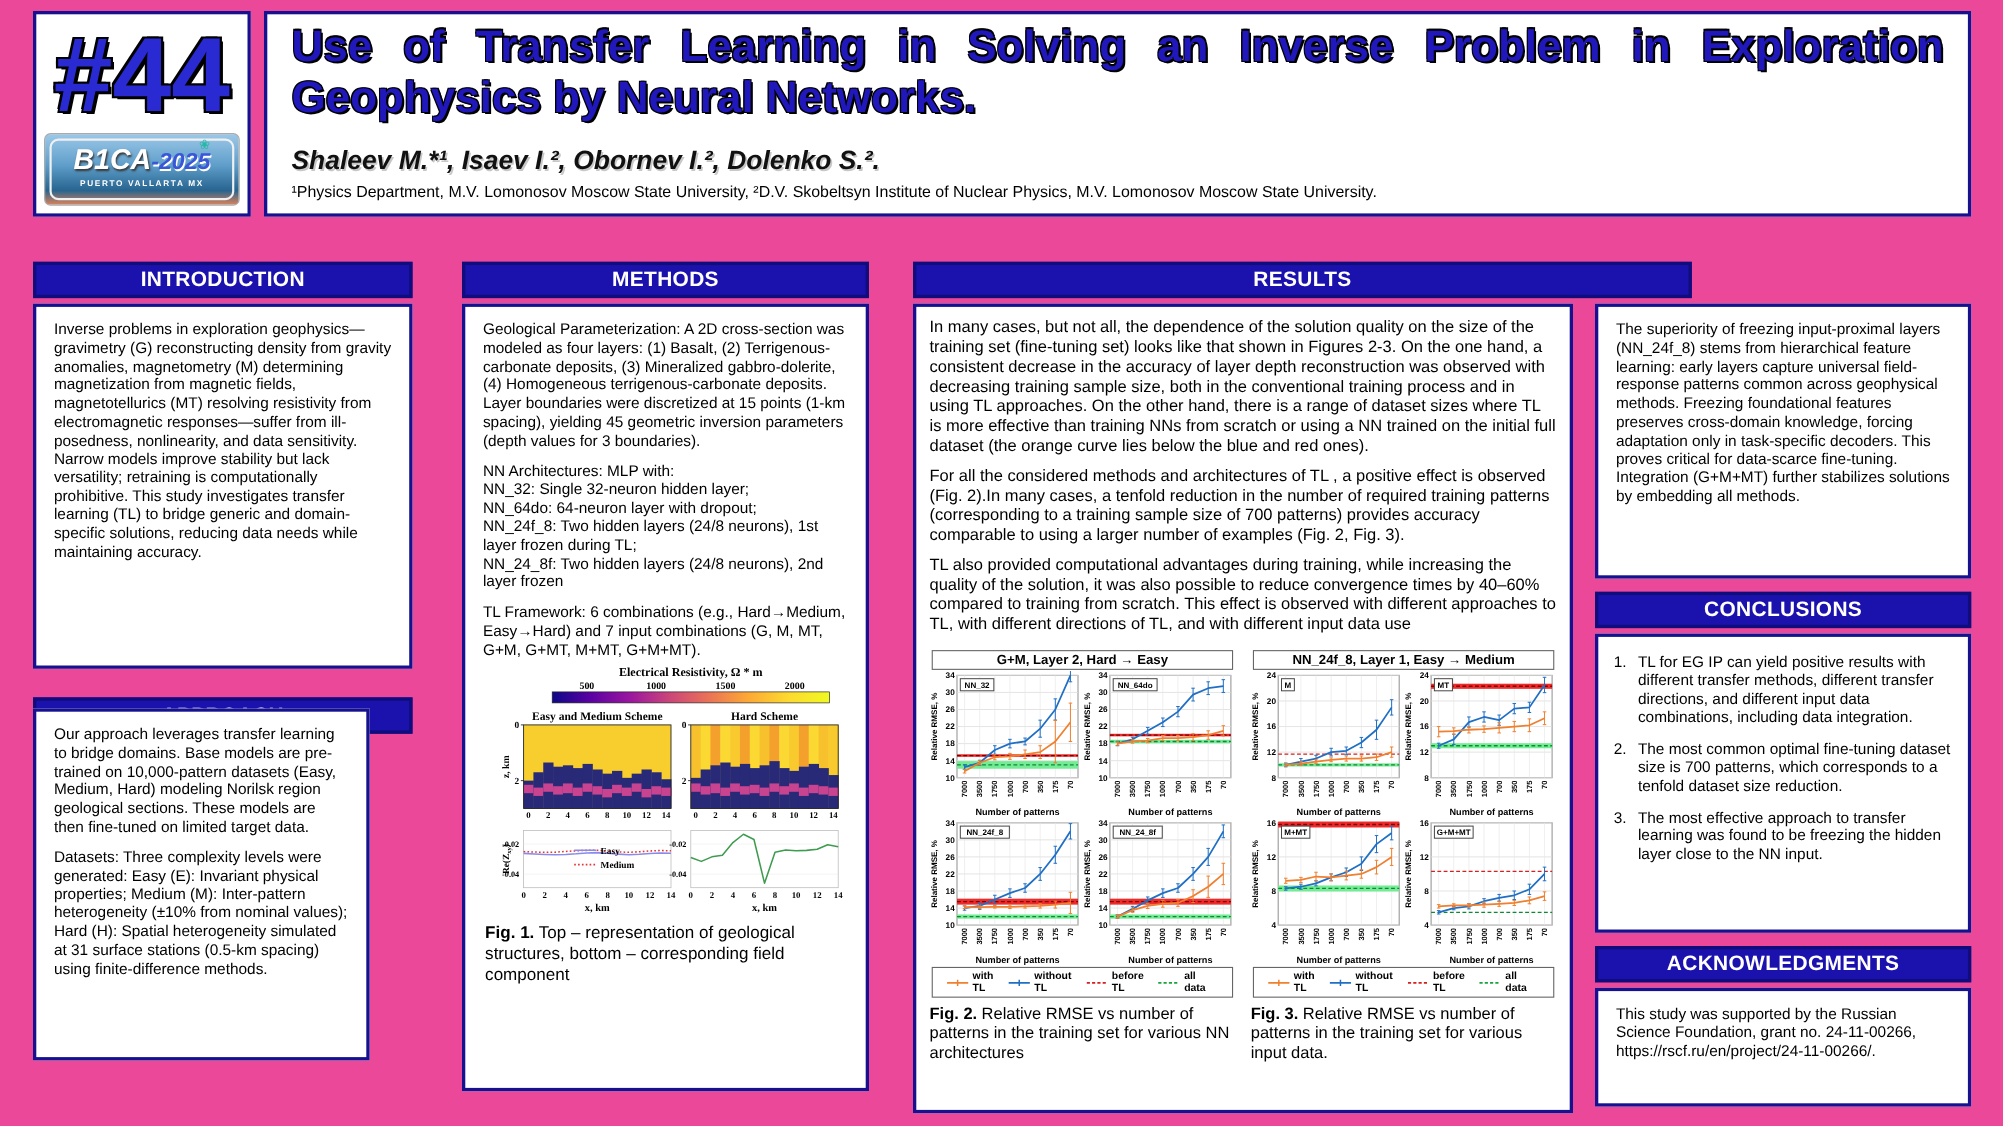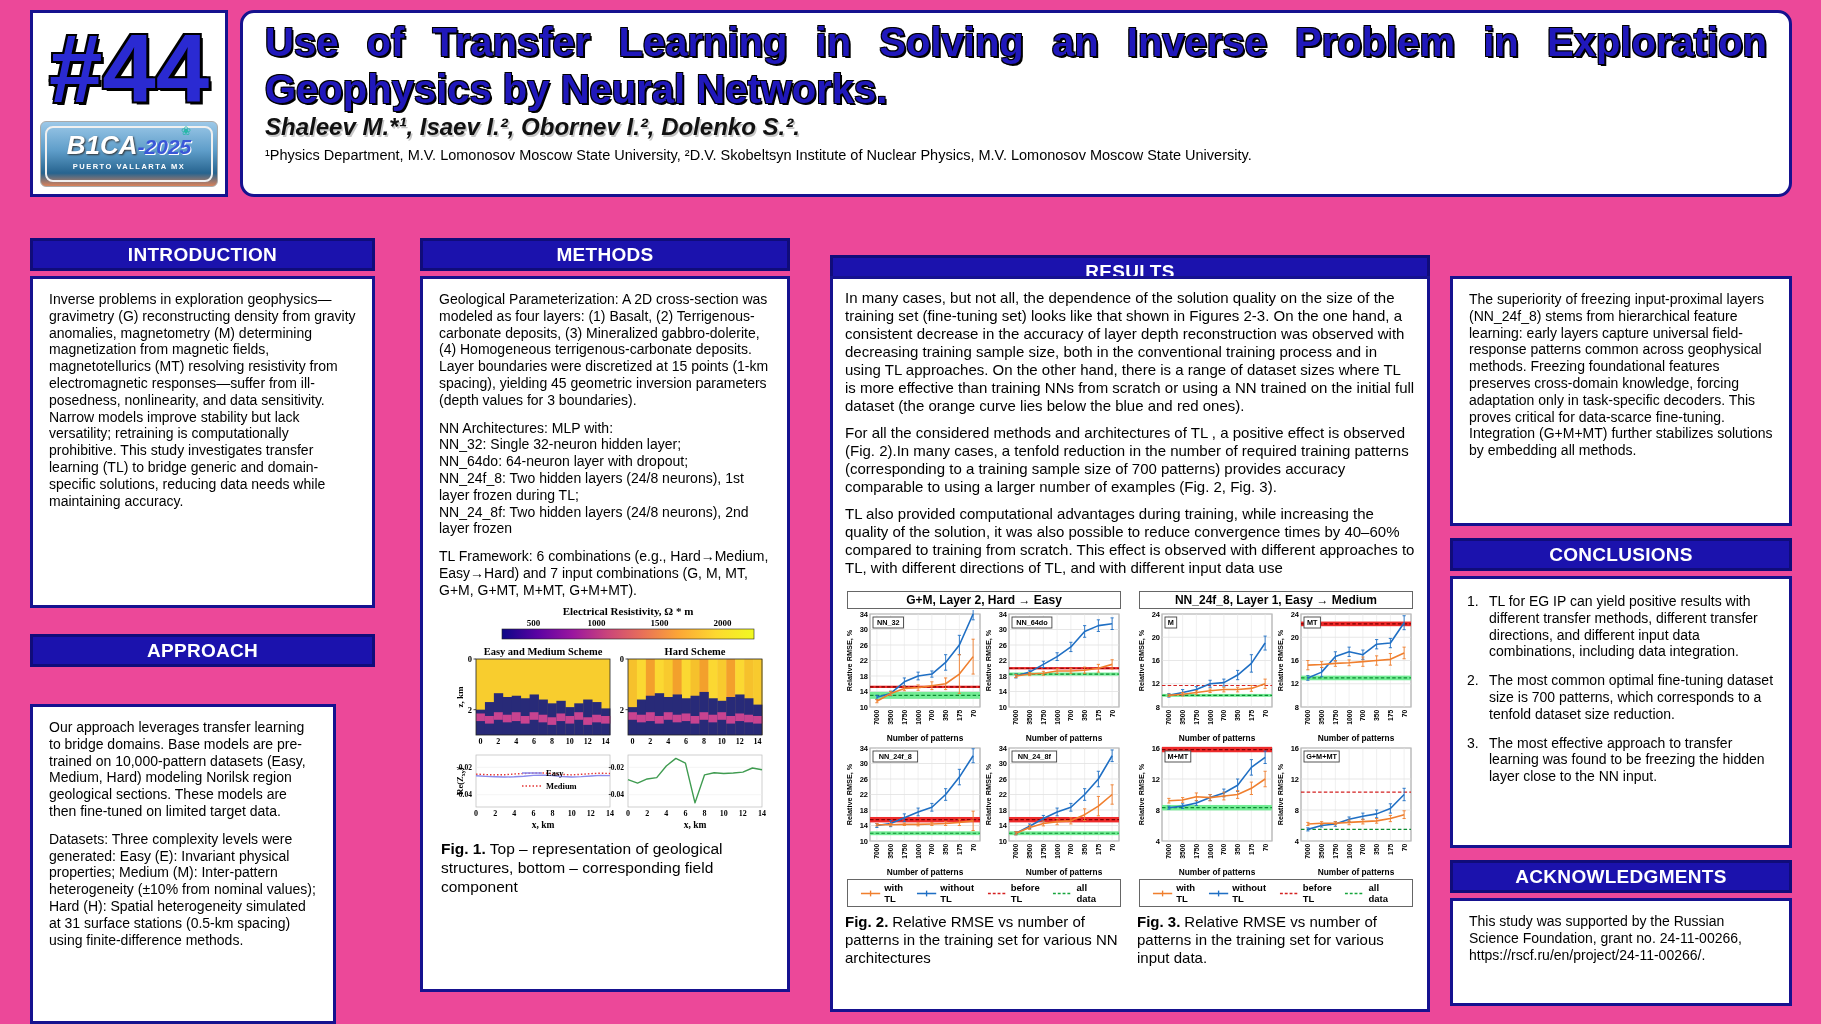--- a/index.html
+++ b/index.html
@@ -20,21 +20,21 @@
   .logo-inner { position:absolute; inset:4px; border:2px solid #f0f0f0; border-radius:8px; }
   .logo-row { margin-top:10px; font-weight:bold; font-style:italic; font-size:26px; line-height:1; text-align:center; }
   .logo-b { color:#fff; text-shadow:1px 1px 2px #333; }
   .logo-year { color:#3a57d8; font-size:21px; text-shadow:1px 1px 0 #fff; }
   .logo-sub { text-align:center; color:#fff; font-size:7.5px; font-weight:bold; letter-spacing:1.5px; margin-top:4px; }
   .logo-flower { position:absolute; top:2px; right:26px; color:#28b8a8; font-size:12px; }
   .titlebox { padding:6px 22px 0 22px; }
   .title-line { font-size:40px; font-weight:bold; color:#2018bb; line-height:1.18;
            text-shadow:2px 2px 0 #000, -1px -1px 0 #000, 1px -1px 0 #000, -1px 1px 0 #000; }
   .title-line.justify { text-align:justify; text-align-last:justify; }
-  .authors { margin-top:0; font-size:24px; font-weight:bold; font-style:italic; color:#111;
+  .authors { margin-top:20px; font-size:24px; font-weight:bold; font-style:italic; color:#111;
              text-shadow:1.5px 1.5px 0 #c8c8c8; }
   .affil { margin-top:6px; font-size:14.5px; color:#000; }
   
   .btext { padding:12px 16px; font-size:14px; line-height:1.2; }
   .btext p { margin-bottom:11px; white-space:pre-line; }
   .btext-lg { font-size:15px; }
   
   .figs-row { display:flex; gap:14px; margin-top:2px; }
   .fig-group { width:278px; }
   .fg-title { border:1.5px solid #666; font-size:12px; font-weight:bold; text-align:center;
@@ -61,38 +61,38 @@
   <div class="box badge" style="left:30px;top:10px;width:198px;height:187px;">
     <div class="badge-num">#44</div>
     <div class="logo">
       <div class="logo-inner"></div>
       <span class="logo-flower">❀</span>
       <div class="logo-row"><span class="logo-b">B1CA</span><span class="logo-year">-2025</span></div>
       <div class="logo-sub">PUERTO VALLARTA MX</div>
     </div>
   </div>
 
-  <div class="box titlebox" style="left:240px;top:10px;width:1552px;height:187px;border-radius:14px;">
+  <div class="box titlebox" style="left:240px;top:10px;width:1552px;height:187px;">
     <div class="title-line justify">Use of Transfer Learning in Solving an Inverse Problem in Exploration</div>
     <div class="title-line">Geophysics by Neural Networks.</div>
     <div class="authors">Shaleev M.*¹, Isaev I.², Obornev I.², Dolenko S.².</div>
     <div class="affil">¹Physics Department, M.V. Lomonosov Moscow State University, ²D.V. Skobeltsyn Institute of Nuclear Physics, M.V. Lomonosov Moscow State University.</div>
   </div>
 
   <div class="bar" style="left:30px;top:238px;width:345px;height:33px;">
       <span>INTRODUCTION</span>
     </div>
   <div class="box btext" style="left:30px;top:276px;width:345px;height:332px;">
     <p>Inverse problems in exploration geophysics—gravimetry (G) reconstructing density from gravity anomalies, magnetometry (M) determining magnetization from magnetic fields, magnetotellurics (MT) resolving resistivity from electromagnetic responses—suffer from ill-posedness, nonlinearity, and data sensitivity. Narrow models improve stability but lack versatility; retraining is computationally prohibitive. This study investigates transfer learning (TL) to bridge generic and domain-specific solutions, reducing data needs while maintaining accuracy.</p>
   </div>
 
   <div class="bar" style="left:30px;top:634px;width:345px;height:33px;">
       <span>APPROACH</span>
     </div>
-  <div class="box btext" style="left:30px;top:704px;width:306px;height:320px;">
+  <div class="box btext" style="left:30px;top:644px;width:306px;height:320px;">
     <p>Our approach leverages transfer learning to bridge domains. Base models are pre-trained on 10,000-pattern datasets (Easy, Medium, Hard) modeling Norilsk region geological sections. These models are then fine-tuned on limited target data.</p>
     <p>Datasets: Three complexity levels were generated: Easy (E): Invariant physical properties; Medium (M): Inter-pattern heterogeneity (±10% from nominal values); Hard (H): Spatial heterogeneity simulated at 31 surface stations (0.5-km spacing) using finite-difference methods.</p>
   </div>
 
   <div class="bar" style="left:420px;top:238px;width:370px;height:33px;">
       <span>METHODS</span>
     </div>
   <div class="box btext" style="left:420px;top:276px;width:370px;height:716px;">
     <p>Geological Parameterization: A 2D cross-section was modeled as four layers: (1) Basalt, (2) Terrigenous-carbonate deposits, (3) Mineralized gabbro-dolerite, (4) Homogeneous terrigenous-carbonate deposits. Layer boundaries were discretized at 15 points (1-km spacing), yielding 45 geometric inversion parameters (depth values for 3 boundaries).</p>
     <p>NN Architectures: MLP with:
@@ -260,21 +260,21 @@
           <text x="283.7142857142857" y="213" font-family="&quot;Liberation Serif&quot;, serif" font-size="8" font-weight="bold" text-anchor="middle">10</text>
           <text x="302.8571428571429" y="213" font-family="&quot;Liberation Serif&quot;, serif" font-size="8" font-weight="bold" text-anchor="middle">12</text>
           <text x="322" y="213" font-family="&quot;Liberation Serif&quot;, serif" font-size="8" font-weight="bold" text-anchor="middle">14</text>
           <text x="255" y="225" font-family="&quot;Liberation Serif&quot;, serif" font-size="9.5" font-weight="bold" text-anchor="middle">x, km</text>
         </svg></div>
     <div class="m-caption">
       <span class="cap-b">Fig. 1.</span><span>Top – representation of geological structures, bottom – corresponding field component</span>
     </div>
   </div>
 
-  <div class="bar" style="left:830px;top:238px;width:600px;height:33px;margin-top:17px;">
+  <div class="bar" style="left:830px;top:238px;width:708px;height:33px;">
       <span>RESULTS</span>
     </div>
   <div class="box" style="left:830px;top:276px;width:600px;height:736px;padding:10px 12px;">
     <div class="btext-lg" style="line-height:1.2;">
       <p style="margin-bottom:9px;white-space:pre-line;">In many cases, but not all, the dependence of the solution quality on the size of the training set (fine-tuning set) looks like that shown in Figures 2-3. On the one hand, a consistent decrease in the accuracy of layer depth reconstruction was observed with decreasing training sample size, both in the conventional training process and in using TL approaches. On the other hand, there is a range of dataset sizes where TL is more effective than training NNs from scratch or using a NN trained on the initial full dataset (the orange curve lies below the blue and red ones).</p>
       <p style="margin-bottom:9px;white-space:pre-line;">For all the considered methods and architectures of TL , a positive effect is observed (Fig. 2).In many cases, a tenfold reduction in the number of required training patterns (corresponding to a training sample size of 700 patterns) provides accuracy comparable to using a larger number of examples (Fig. 2, Fig. 3).</p>
       <p style="margin-bottom:14px;white-space:pre-line;">TL also provided computational advantages during training, while increasing the quality of the solution, it was also possible to reduce convergence times by 40–60% compared to training from scratch. This effect is observed with different approaches to TL, with different directions of TL, and with different input data use</p>
     </div>
     <div class="figs-row">
       <div class="fig-group">

